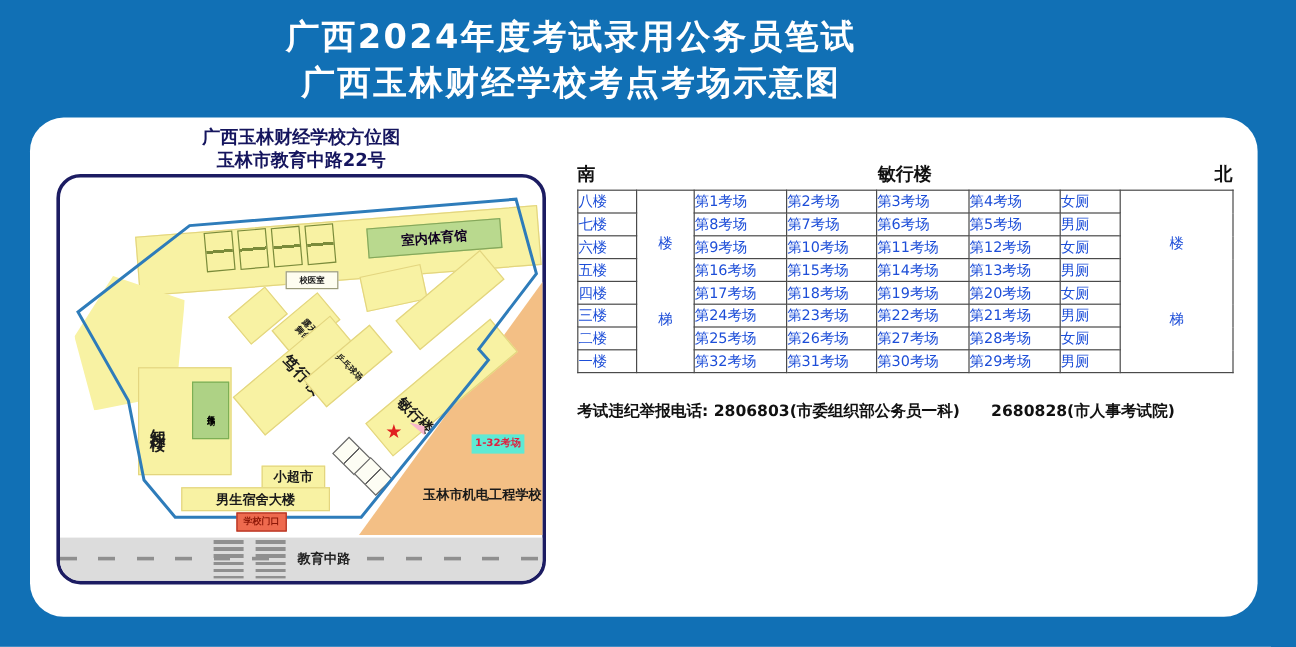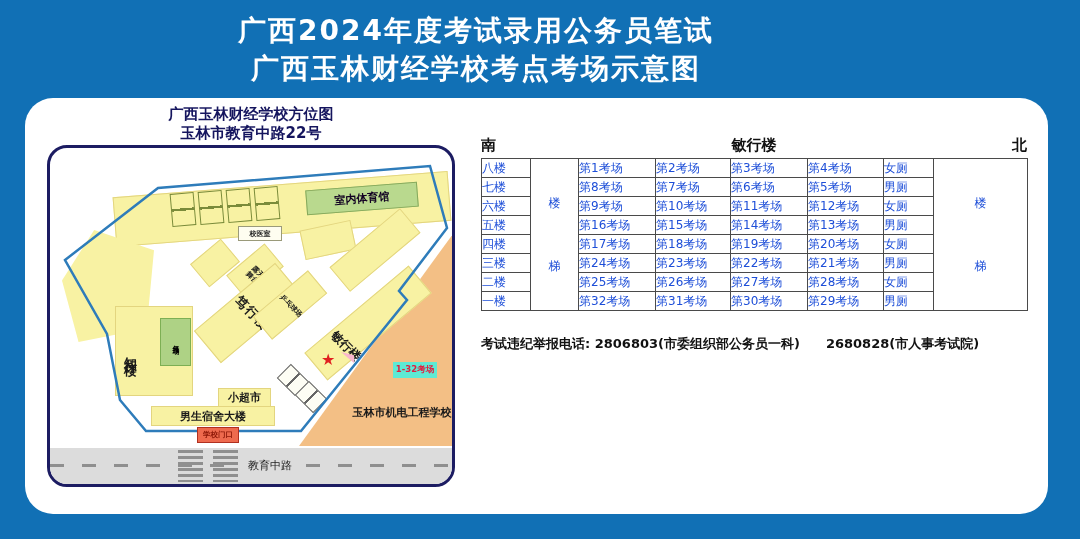--- a/index.html
+++ b/index.html
@@ -31,21 +31,21 @@
     display:flex;align-items:center;justify-content:center;font-size:11px;font-weight:bold;color:#102;}
   .green-court{position:absolute;background:#aed285;border:1px solid #7daf54;box-sizing:border-box;
     display:flex;align-items:center;justify-content:center;}
   .vtext{writing-mode:vertical-rl;text-orientation:upright;}
   .road{left:0;top:300px;width:408px;height:37px;background:#dcdcdc;}
   .dashes{left:0;top:316px;width:408px;height:3px;
     background:repeating-linear-gradient(90deg,#8f8f8f 0 14px,transparent 14px 32px);}
   .zebra{top:302px;width:25px;height:32px;
     background:repeating-linear-gradient(to bottom,#8f8f8f 0 3px,transparent 3px 6px);}
   .road-label{top:306px;left:190px;background:#dcdcdc;padding:0 8px;font-size:11px;
-    font-weight:normal;color:#222;line-height:24px;text-align:center;}
+    font-weight:bold;color:#222;line-height:24px;text-align:center;}
   .gate{left:147px;top:279px;width:40px;height:14px;background:#ee6a4e;border:1px solid #b03020;
     color:#8d1808;font-size:7.5px;font-weight:bold;display:flex;align-items:center;justify-content:center;}
   .tag{left:302px;top:214px;width:44px;height:16px;background:#5eead4;color:#e02040;
     font-size:8.5px;font-weight:bold;display:flex;align-items:center;justify-content:center;margin-left:41px;}
   .tag-pointer{left:291px;top:204px;width:13px;height:11px;background:#f9b6cd;
     clip-path:polygon(0 0,100% 100%,100% 30%);}
   .star{left:271px;top:204px;font-size:16px;line-height:16px;color:#e02020;}
   .orange{left:249px;top:83px;width:156px;height:215px;background:#f3bf85;
     clip-path:polygon(100% 0,100% 100%,0 100%);}
   

